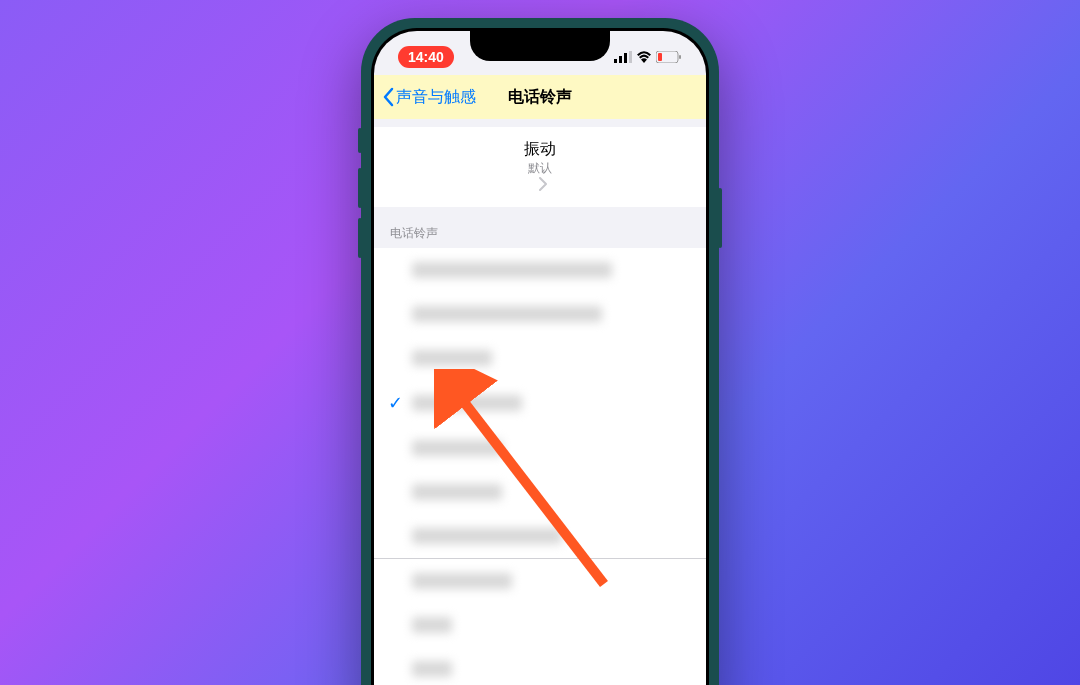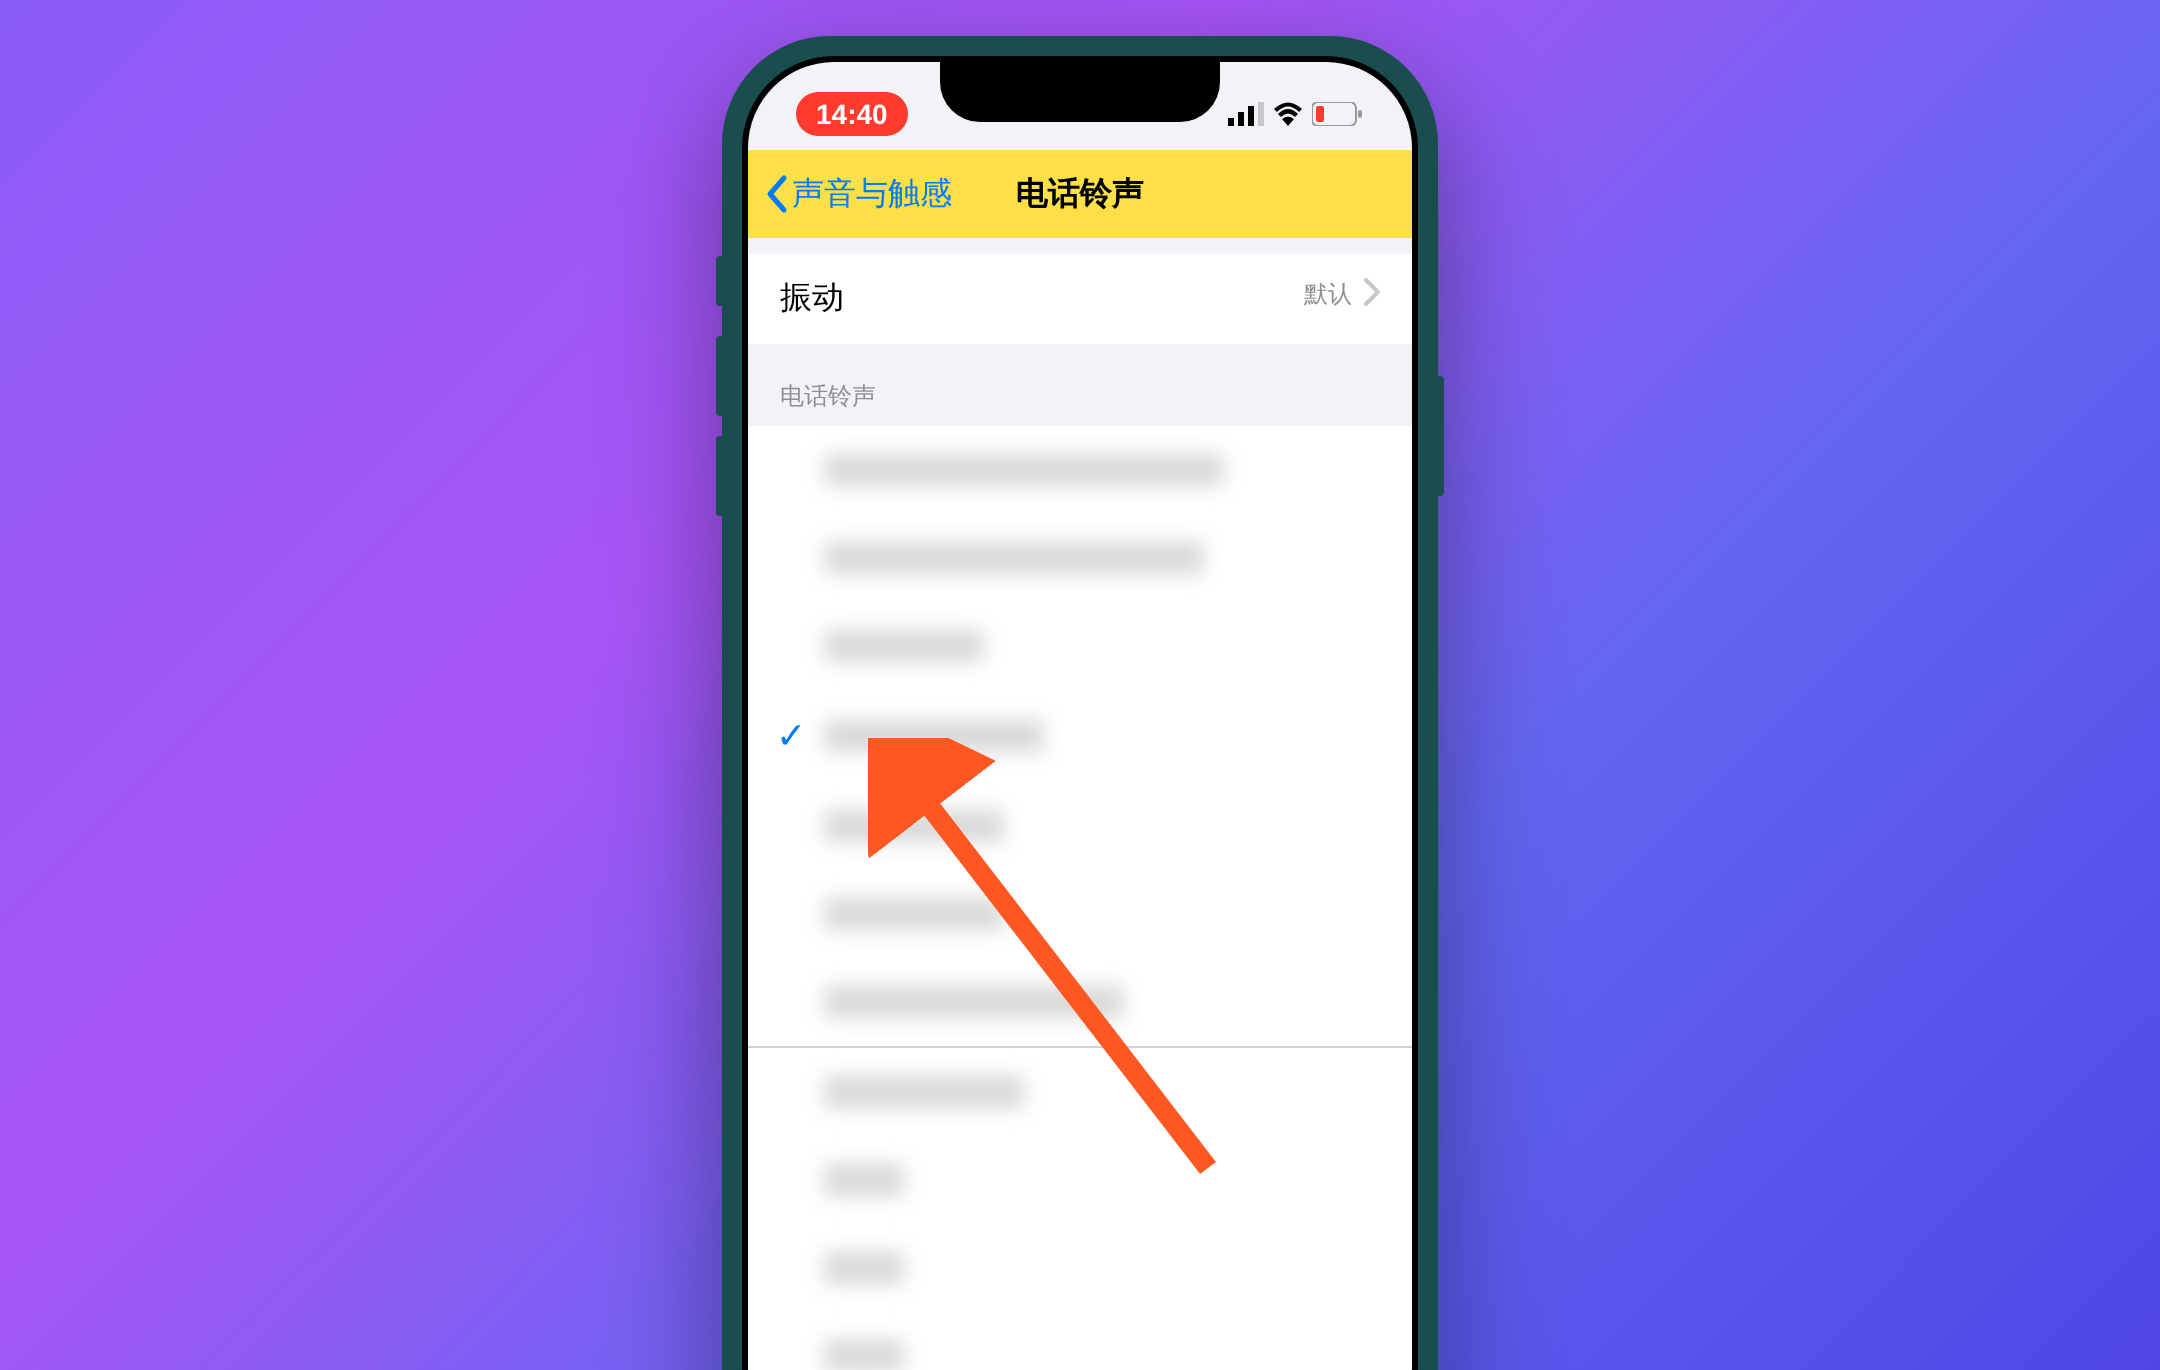--- a/index.html
+++ b/index.html
@@ -81,21 +81,21 @@
     align-items: center;
     gap: 4px;
   }
   .status-icons svg { display: block; }
 
   .nav-bar {
     height: 44px;
     display: flex;
     align-items: center;
     position: relative;
-    background: #fde047;
+    background: #fef9c3;
   }
   .back-button {
     display: flex;
     align-items: center;
     color: #007aff;
     font-size: 16px;
     padding-left: 8px;
     cursor: pointer;
   }
   .back-button svg { margin-right: 2px; }
@@ -107,22 +107,24 @@
     font-weight: 600;
     color: #000;
   }
 
   .content {
     padding-top: 8px;
   }
   .cell {
     background: #fff;
     display: flex;
+    align-items: center;
     padding: 12px 16px;
     font-size: 16px;
+    flex-direction: column;
   }
   .cell-label { flex: 1; color: #000; }
   .cell-value { color: #8e8e93; font-size: 12px; }
   .cell-chevron { color: #c7c7cc; margin-left: 6px; }
 
   .section-header {
     font-size: 12px;
     color: #8e8e93;
     padding: 18px 16px 6px;
   }

